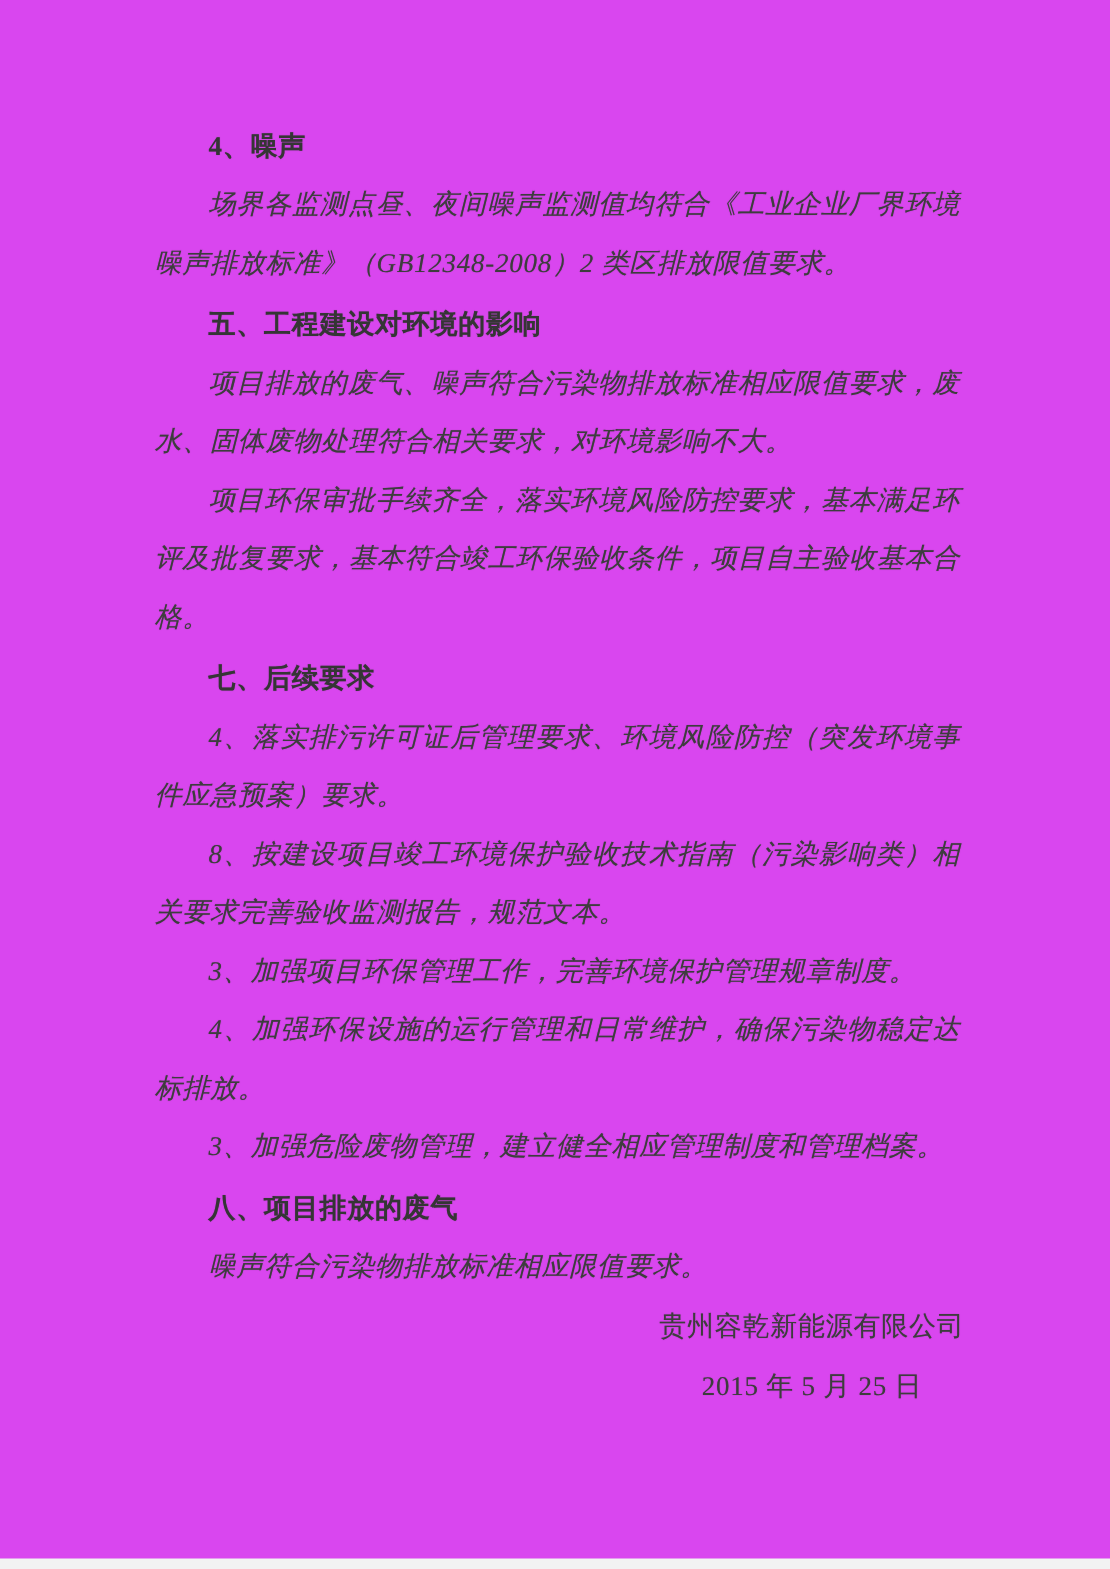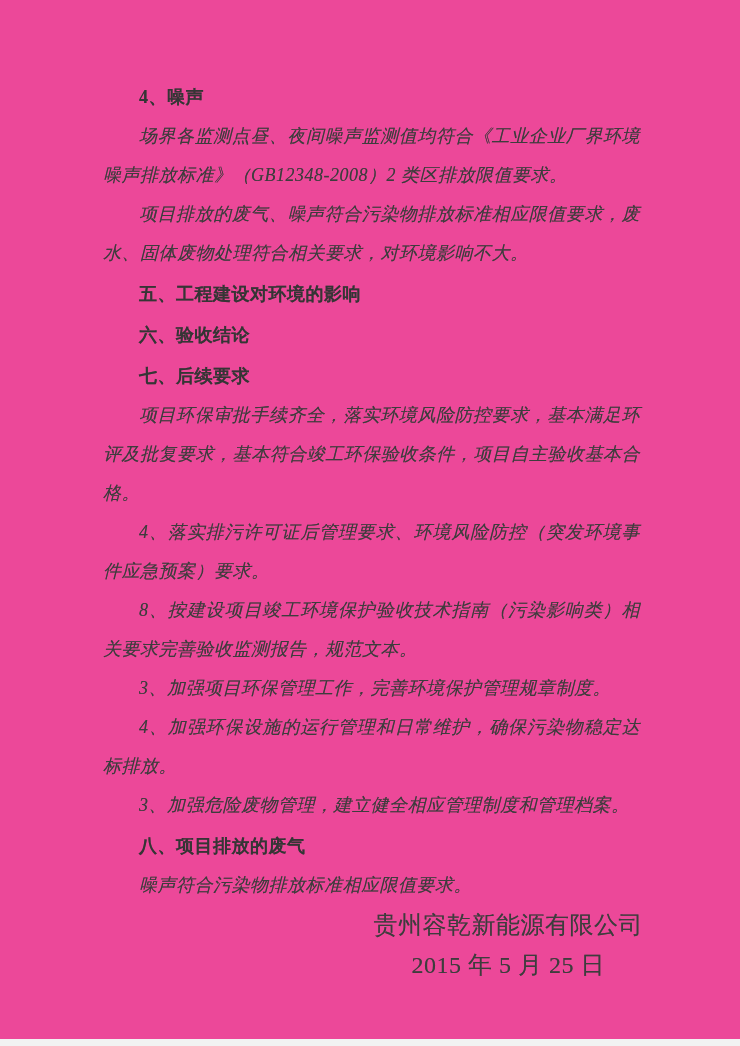--- a/index.html
+++ b/index.html
@@ -8,21 +8,21 @@
     width: 740px;
     height: 1046px;
     background: #ffffff;
     overflow: hidden;
   }
   .page {
     position: relative;
     width: 740px;
     height: 1046px;
     box-sizing: border-box;
-    background: #ec4899;
+    background: #d946ef;
     font-family: "Liberation Serif", "DejaVu Serif", serif;
     color: #3d3d3d;
   }
   .content {
     box-sizing: border-box;
     padding: 78px 100px 0 103px;
     filter: blur(0.35px);
   }
   .line {
     margin: 0;
@@ -47,46 +47,45 @@
     color: #353535;
   }
   .signature {
     width: fit-content;
     margin: 0 97px 0 auto;
     text-align: center;
     filter: blur(0.35px);
   }
   .signature p {
     margin: 0;
-    font-size: 24px;
+    font-size: 18px;
     line-height: 40px;
     letter-spacing: 0.5px;
     text-shadow: 0 0 0.6px rgba(61,61,61,0.55);
   }
   .edge-bottom {
     position: absolute;
     left: 0;
     right: 0;
     bottom: 0;
     height: 7px;
     background: #f2f2f2;
   }
 </style>
 </head>
 <body>
 
 <div class="page">
   <div class="content">
     <p class="line sub">4、噪声</p>
     <p class="line para">场界各监测点昼、夜间噪声监测值均符合《工业企业厂界环境噪声排放标准》（GB12348-2008）2 类区排放限值要求。</p>
+    <p class="line head">五、工程建设对环境的影响</p>
     <p class="line para">项目排放的废气、噪声符合污染物排放标准相应限值要求，废水、固体废物处理符合相关要求，对环境影响不大。</p>
-    <p class="line head">五、工程建设对环境的影响</p>
-    <p class="line head">六、验收结论</p>
+    <p class="line para">项目环保审批手续齐全，落实环境风险防控要求，基本满足环评及批复要求，基本符合竣工环保验收条件，项目自主验收基本合格。</p>
     <p class="line head">七、后续要求</p>
-    <p class="line para">项目环保审批手续齐全，落实环境风险防控要求，基本满足环评及批复要求，基本符合竣工环保验收条件，项目自主验收基本合格。</p>
     <p class="line para">4、落实排污许可证后管理要求、环境风险防控（突发环境事件应急预案）要求。</p>
     <p class="line para">8、按建设项目竣工环境保护验收技术指南（污染影响类）相关要求完善验收监测报告，规范文本。</p>
     <p class="line para">3、加强项目环保管理工作，完善环境保护管理规章制度。</p>
     <p class="line para">4、加强环保设施的运行管理和日常维护，确保污染物稳定达标排放。</p>
     <p class="line para">3、加强危险废物管理，建立健全相应管理制度和管理档案。</p>
     <p class="line head">八、项目排放的废气</p>
     <p class="line para">噪声符合污染物排放标准相应限值要求。</p>
   </div>
 
   <div class="signature">

